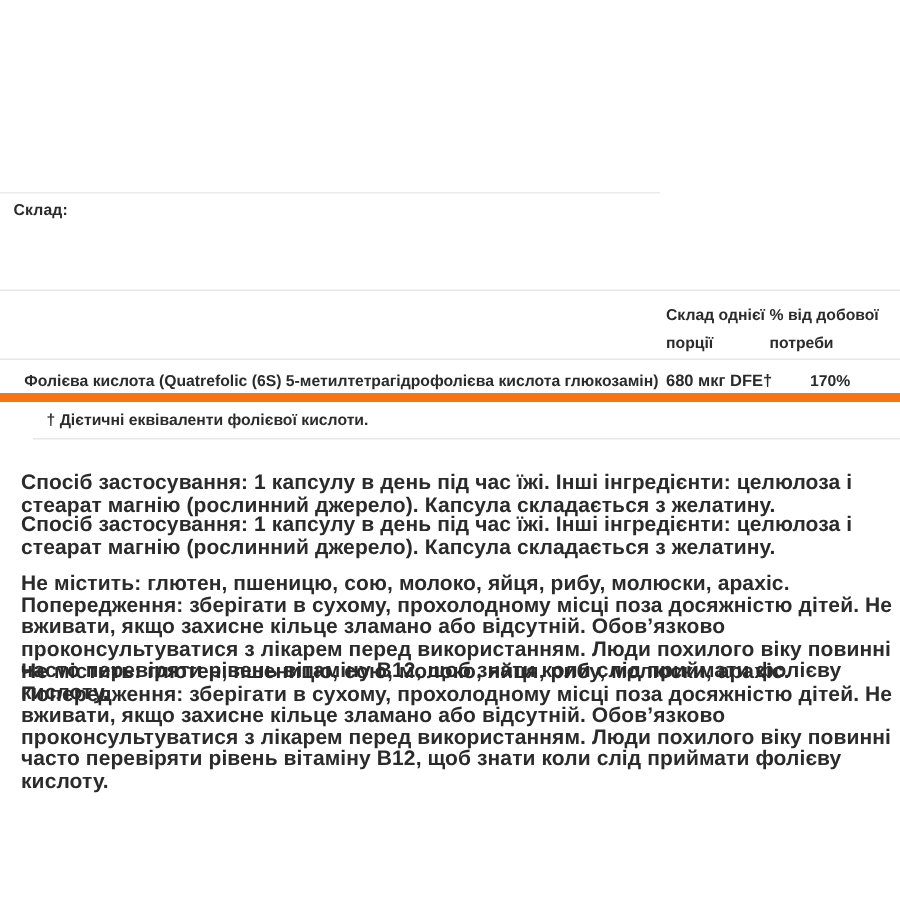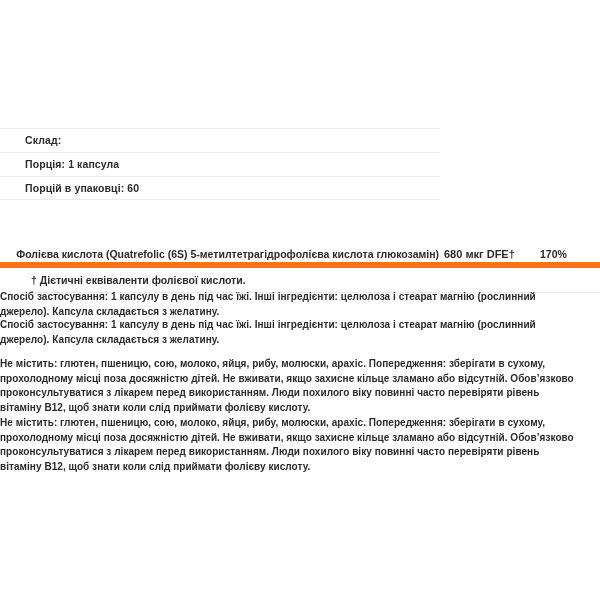--- a/index.html
+++ b/index.html
@@ -22,21 +22,21 @@
     box-sizing: border-box;
   }
 
   .rowline {
     position: relative;
     height: 24px;
     line-height: 24px;
     font-size: 10.5px;
     font-weight: 600;
     color: #2b2b2b;
-    padding-left: 25px;
+    padding-left: 9px;
     box-sizing: border-box;
     letter-spacing: 0.01em;
   }
   
   .rowline.short-sep::before {
     content: "";
     position: absolute;
     left: 0;
     top: 0;
     width: 440px;
@@ -119,45 +119,48 @@
     top: 5px;
     font-size: 10.5px;
     font-weight: 600;
     color: #2b2b2b;
     line-height: 14px;
   }
 
   
   .body-text {
     position: absolute;
-    left: 0;
+    left: 14px;
     width: 583px;
-    font-size: 10px;
+    font-size: 14px;
     font-weight: 600;
     line-height: 14.6px;
     color: #2b2b2b;
     letter-spacing: 0.005em;
+    margin-top: 24px;
   }
 
   #para-usage-1   { top: 290px; }
   #para-usage-2   { top: 318px; }
   #para-warning-1 { top: 357px; }
   #para-warning-2 { top: 416px; }
 </style>
 </head>
 <body>
 
 <div class="page">
 
   <div class="rowline short-sep" style="position:absolute; left:0; top:128px; width:600px;">Склад:</div>
 
-  <div class="rowline short-sep" style="position:absolute; left:0; top:152px; width:600px;">Порція: 1 капсула</div>
 
-  <div class="rowline short-sep short-sep-bottom" style="position:absolute; left:0; top:176px; width:600px;">Порцій в упаковці: 60</div>
 
+  <div class="thead" style="position:absolute; left:0; top:193px; width:600px; box-sizing:border-box;">
+    <div class="col col-amount">Склад однієї порції</div>
+    <div class="col col-dv">% від добової потреби</div>
+  </div>
 
   <div class="trow" style="position:absolute; left:0; top:240px; width:600px; box-sizing:border-box;">
     <div class="name">Фолієва кислота (Quatrefolic (6S) 5-метилтетрагідрофолієва кислота глюкозамін)</div>
     <div class="amount">680 мкг DFE†</div>
     <div class="dv">170%</div>
   </div>
 
   <div class="footnote-row" style="position:absolute; left:0; top:268px; width:600px; box-sizing:border-box;">
     <div class="fn">† Дієтичні еквіваленти фолієвої кислоти.</div>
   </div>

